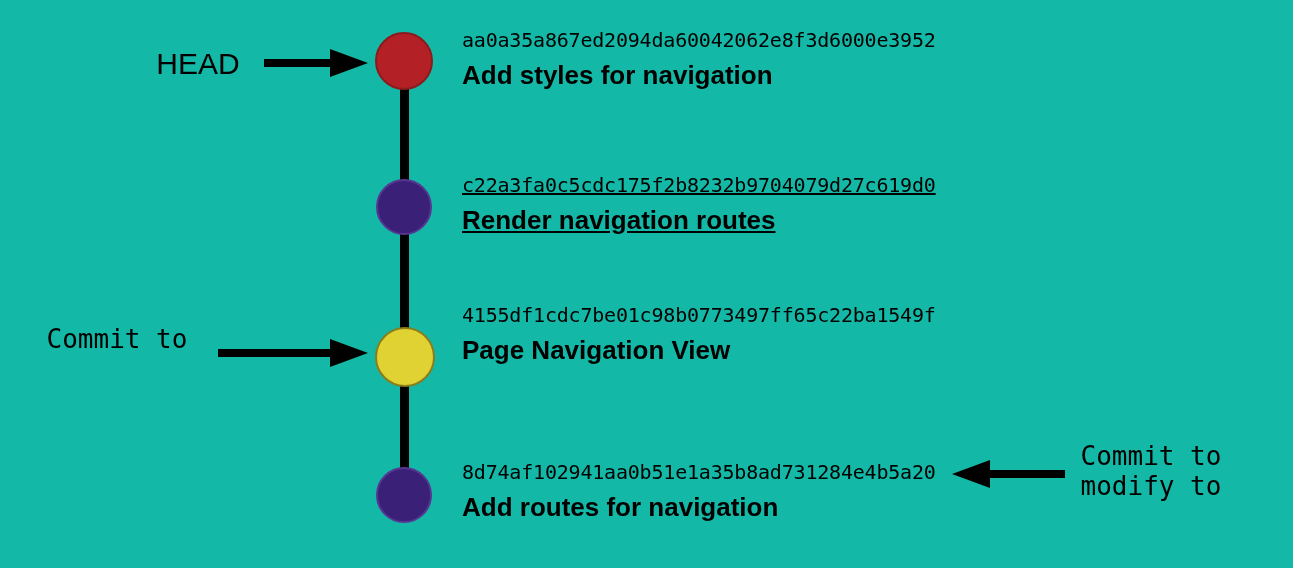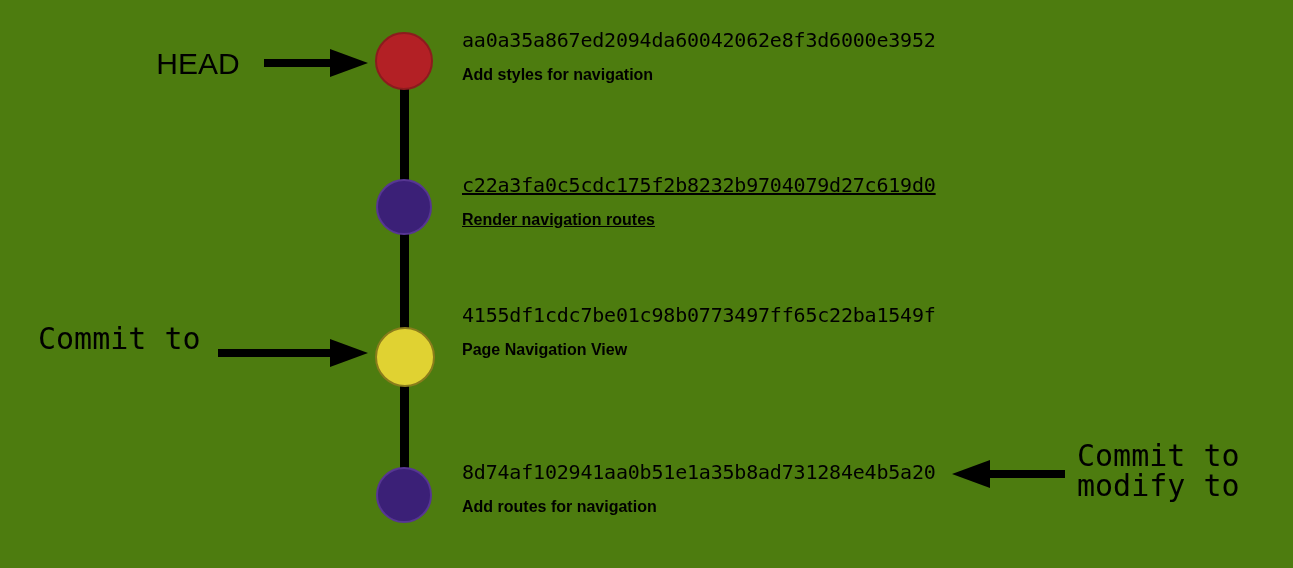--- a/index.html
+++ b/index.html
@@ -5,21 +5,21 @@
   html, body {
     margin: 0;
     padding: 0;
     background: #ffffff;
     font-family: "Liberation Sans", sans-serif;
   }
   .canvas {
     position: relative;
     width: 1293px;
     height: 568px;
-    background: #4d7c0f;
+    background: #14b8a6;
     overflow: hidden;
   }
   
   .trunk {
     position: absolute;
     left: 400px;
     top: 60px;
     width: 9px;
     height: 438px;
     background: #000000;
@@ -50,38 +50,38 @@
     font-family: "DejaVu Sans Mono", "Liberation Mono", monospace;
     font-size: 20px;
     letter-spacing: -0.2px;
     line-height: 24px;
     color: #000000;
   }
   .message {
     margin-top: 10px;
     font-family: "Liberation Sans", sans-serif;
     font-weight: bold;
-    font-size: 16px;
+    font-size: 26px;
     line-height: 26px;
     color: #000000;
   }
 
   
   .label-sans {
     position: absolute;
     font-family: Liberation Sans, sans-serif;
     font-size: 30px;
     line-height: 36px;
     color: #000000;
     text-align: center;
   }
   .label-mono {
     position: absolute;
     font-family: "DejaVu Sans Mono", "Liberation Mono", monospace;
-    font-size: 30px;
+    font-size: 26px;
     line-height: 30px;
     color: #000000;
     text-align: center;
     white-space: nowrap;
   }
   .head-label   { left: 148px; top: 46px;  width: 100px; }
   .modify-label { left: 38px;  top: 324px; width: 158px; }
   .rebase-label { left: 1077px; top: 441px; width: 148px; }
 
   

